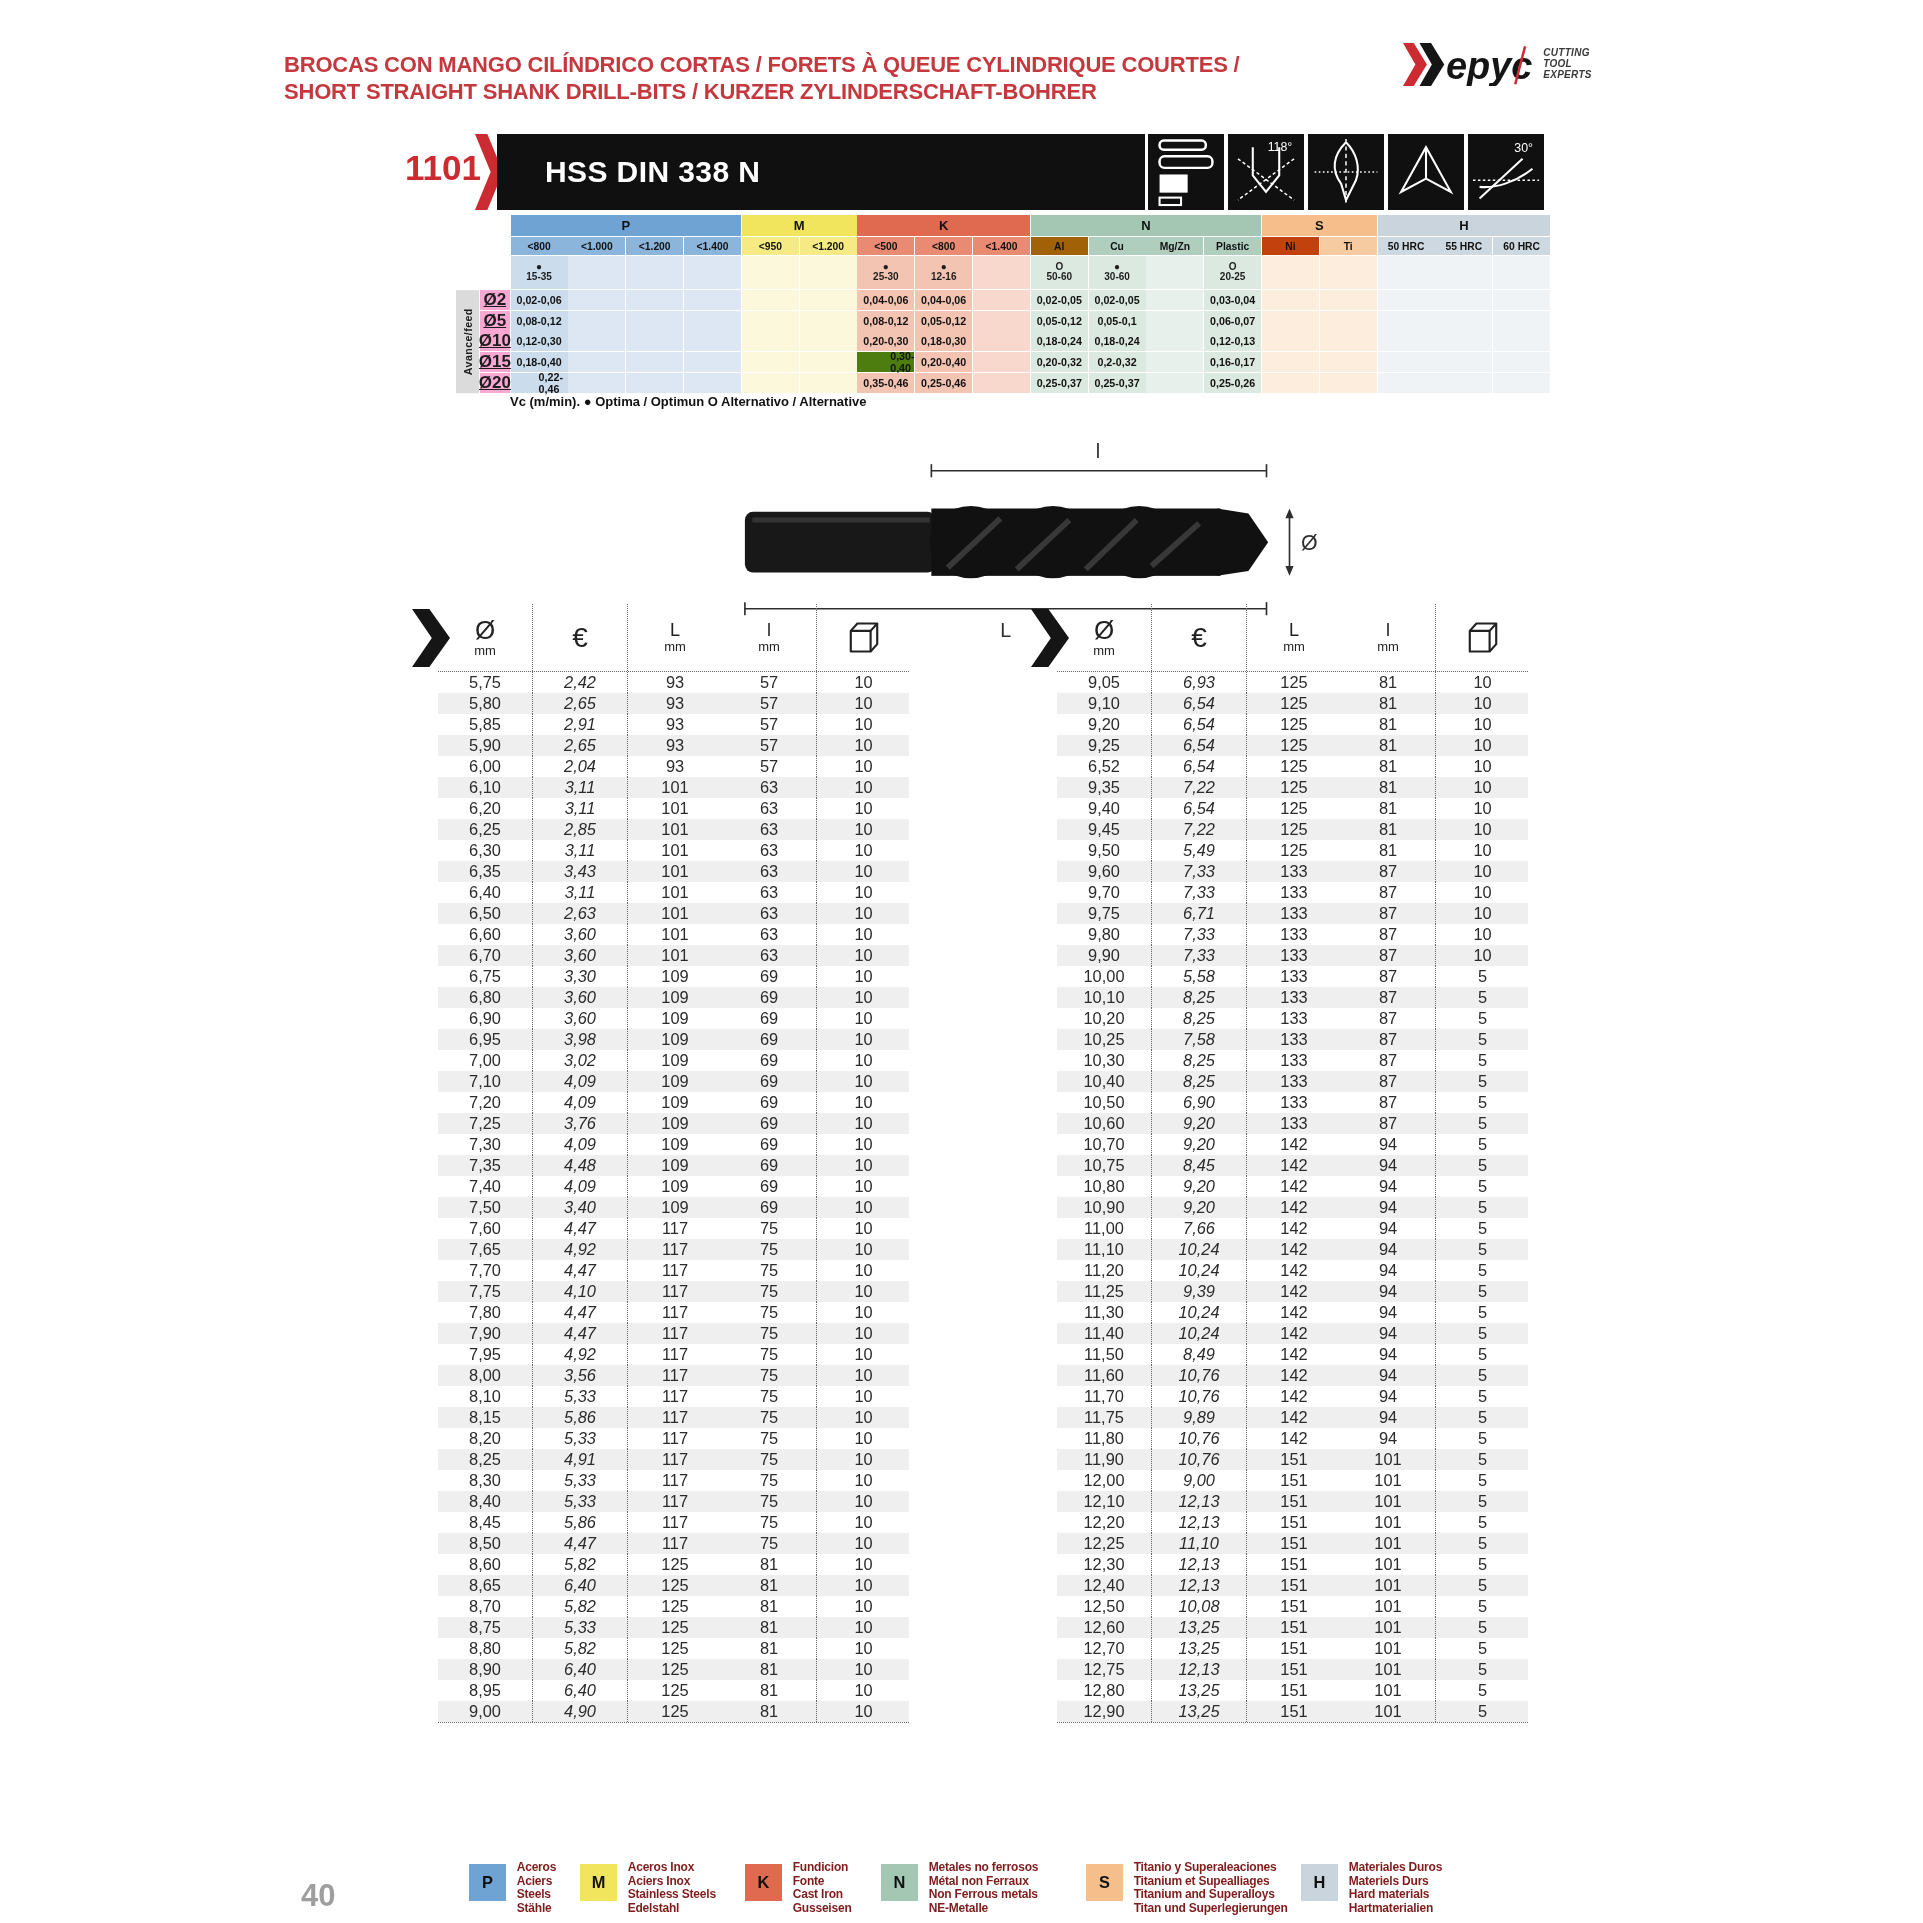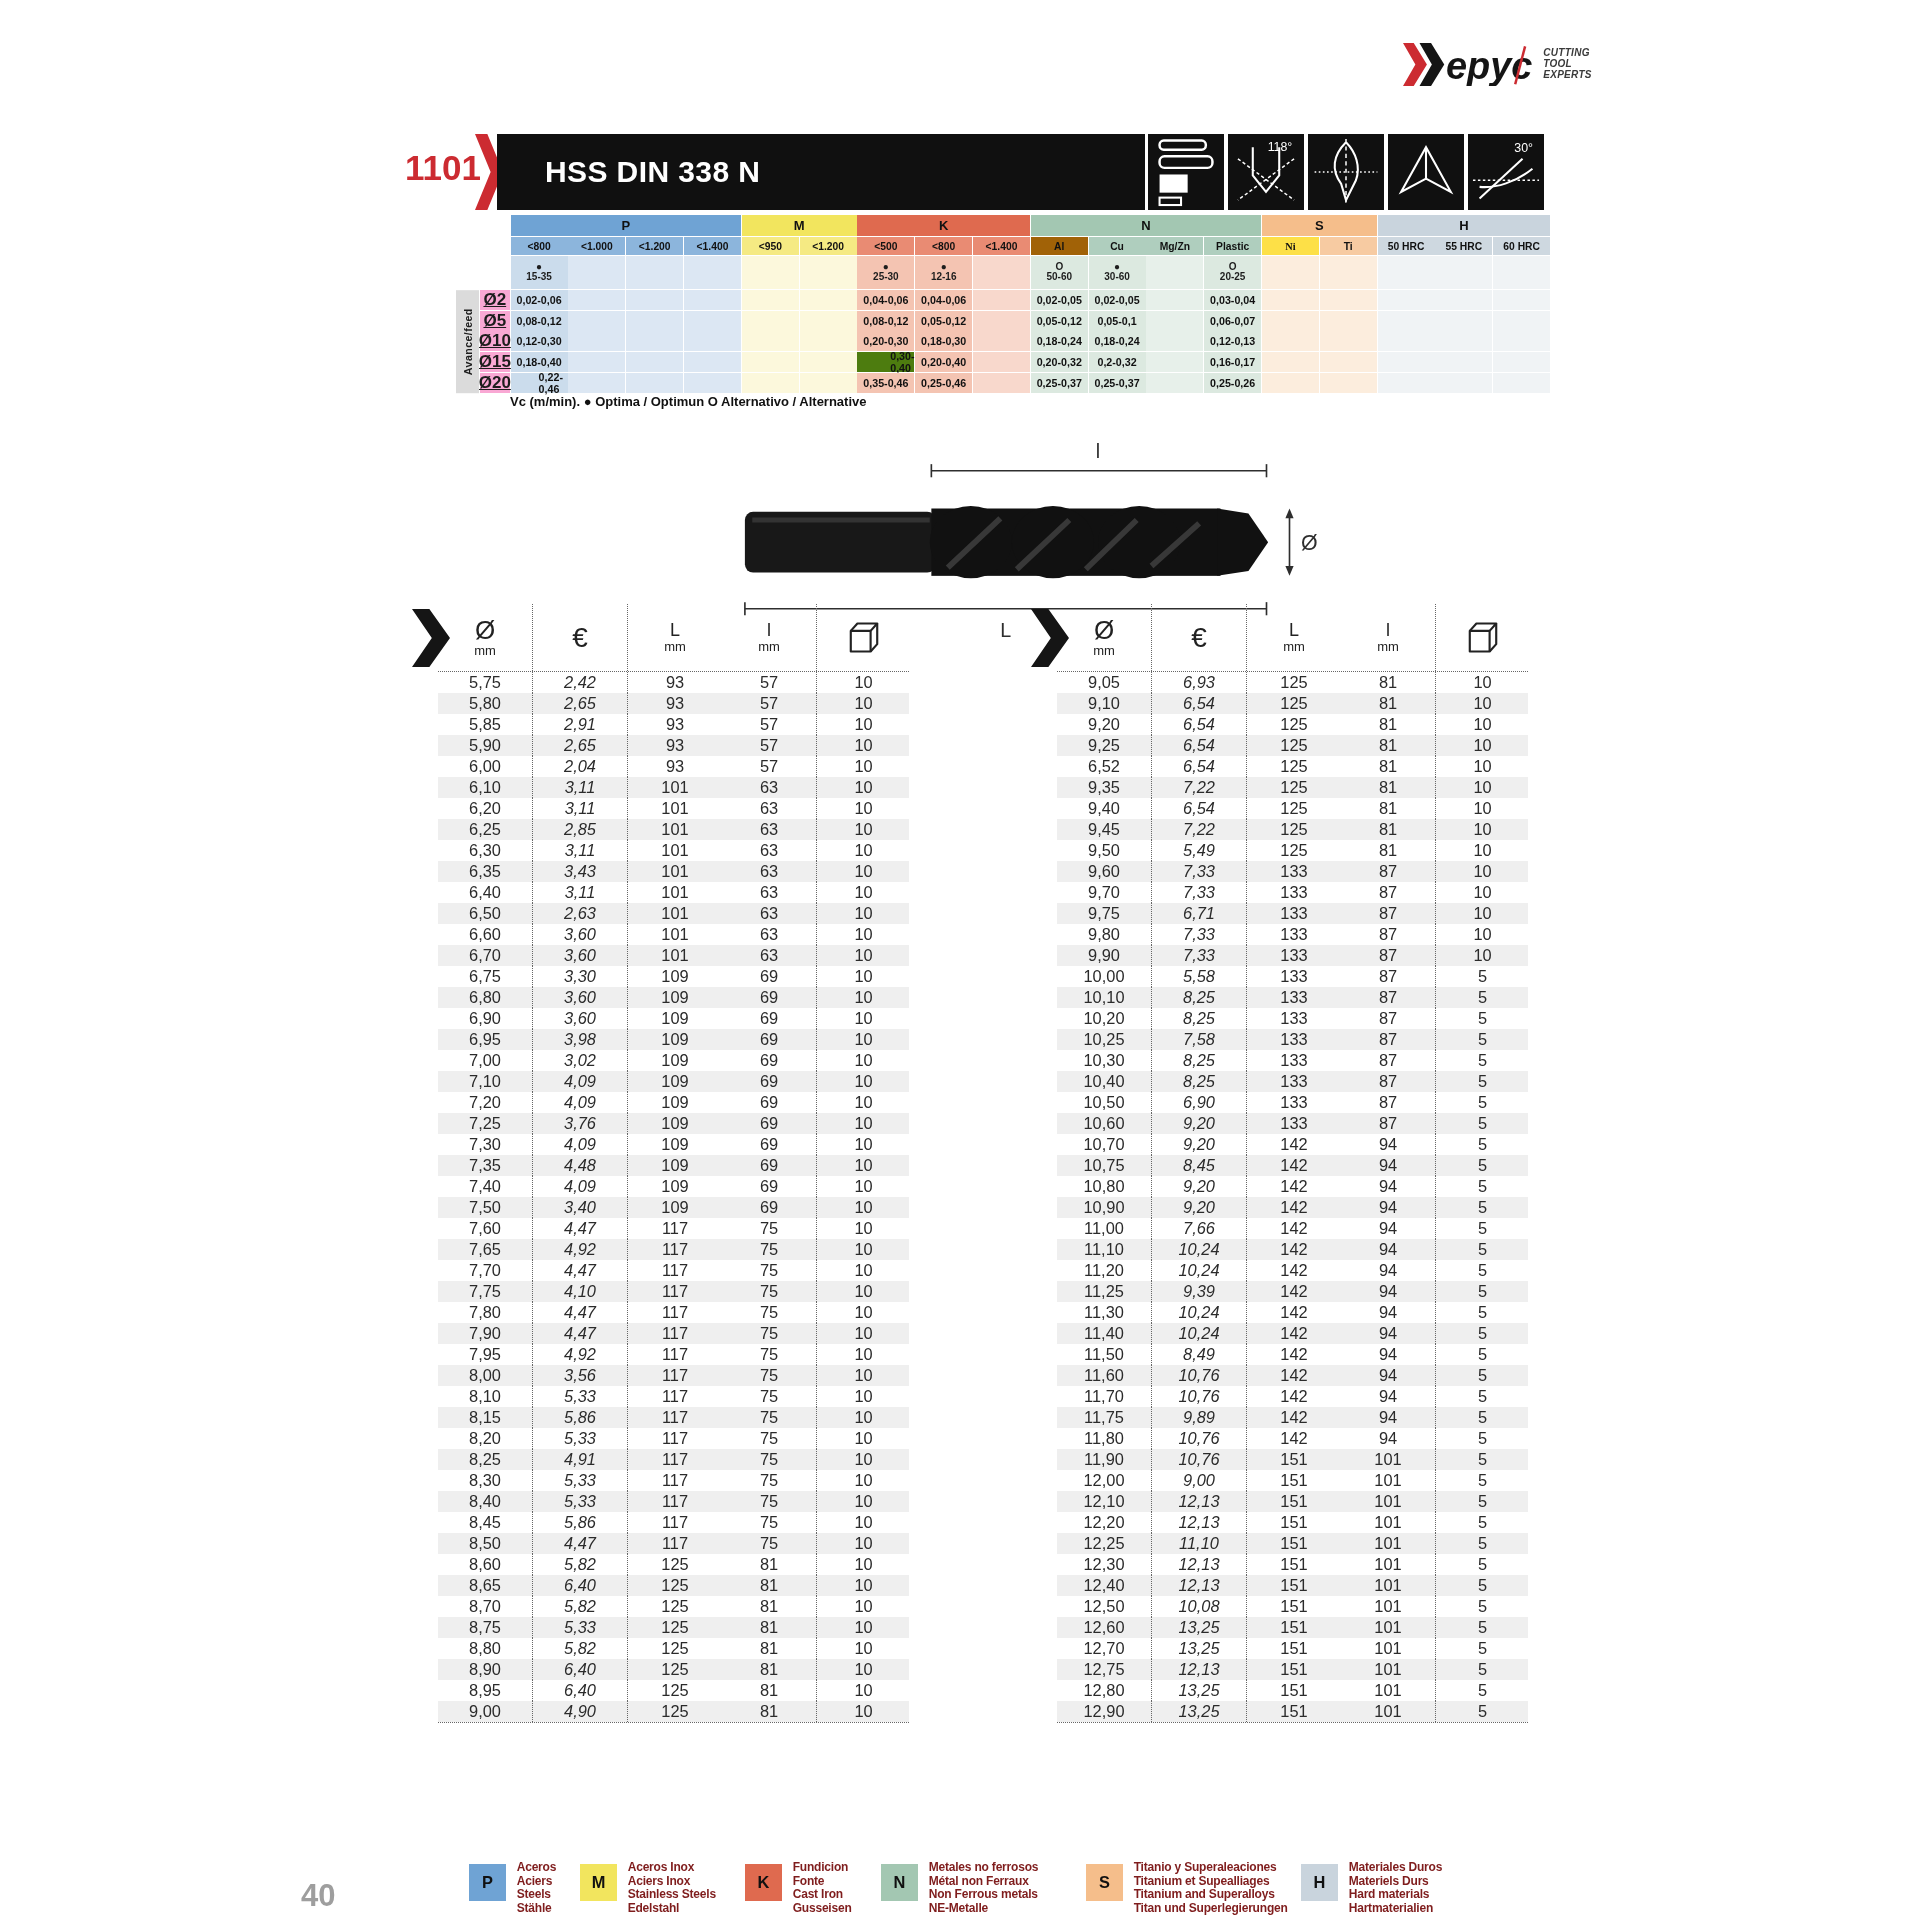--- a/index.html
+++ b/index.html
@@ -68,20 +68,24 @@
   .lg-sq { width:37px; height:37px; margin-top:2.5px; display:flex; align-items:center; justify-content:center;
            font-size:16.4px; font-weight:bold; color:#111; }
   .lg-tx { margin-left:10.7px; font-size:12px; line-height:13.6px; font-weight:600; color:#7f1d1d; letter-spacing:-0.2px; }
   .page-num { position:absolute; left:301px; top:1878px; font-size:31px; font-weight:bold; color:#9E9E9E; }
 </style>
 </head>
 <body>
 
 <div id="page">
 
+  <div class="title">
+    <div>BROCAS CON MANGO CILÍNDRICO CORTAS / FORETS À QUEUE CYLINDRIQUE COURTES /</div>
+    <div>SHORT STRAIGHT SHANK DRILL-BITS / KURZER ZYLINDERSCHAFT-BOHRER</div>
+  </div>
 
   <div class="logo">
     <svg width="132" height="43" viewBox="0 0 160 52">
       <polygon points="0,0 13,0 29,26 13,52 0,52 15,26" fill="#CC2B31"></polygon>
       <polygon points="20,0 34,0 50,26 34,52 20,52 35,26" fill="#151515"></polygon>
       <text x="52" y="43" font-size="46" font-weight="bold" font-style="italic" fill="#151515" font-family="Liberation Sans, sans-serif">epyc</text>
       <line x1="148" y1="4" x2="136" y2="50" stroke="#CC2B31" stroke-width="3"></line>
     </svg>
     <div class="logo-tag">
       <div>CUTTING</div>
@@ -151,21 +155,21 @@
       <div class="mx-sub" style="background: rgb(140, 181, 220);">&lt;1.400</div>
       <div class="mx-sub" style="background: rgb(245, 234, 131);">&lt;950</div>
       <div class="mx-sub" style="background: rgb(245, 234, 131);">&lt;1.200</div>
       <div class="mx-sub" style="background: rgb(233, 139, 115);">&lt;500</div>
       <div class="mx-sub" style="background: rgb(233, 139, 115);">&lt;800</div>
       <div class="mx-sub" style="background: rgb(233, 139, 115);">&lt;1.400</div>
       <div class="mx-sub" style="background: #a16207;">Al</div>
       <div class="mx-sub" style="background: rgb(175, 206, 190);">Cu</div>
       <div class="mx-sub" style="background: rgb(175, 206, 190);">Mg/Zn</div>
       <div class="mx-sub" style="background: rgb(175, 206, 190);">Plastic</div>
-      <div class="mx-sub" style="background: #fde047; font-family: Liberation Serif, serif;">Ni</div>
+      <div class="mx-sub" style="background: #c2410c;">Ni</div>
       <div class="mx-sub" style="background: rgb(247, 203, 162);">Ti</div>
       <div class="mx-sub" style="background: rgb(206, 216, 224);">50 HRC</div>
       <div class="mx-sub" style="background: rgb(206, 216, 224);">55 HRC</div>
       <div class="mx-sub" style="background: rgb(206, 216, 224);">60 HRC</div>
       <div class="mx-blank" style="grid-column: span 2;"></div>
       <div class="mx-vc" style="background: rgb(203, 220, 236);">
         <span class="dt">●</span>
         <span>15-35</span>
       </div>
       <div class="mx-vc" style="background: rgb(220, 231, 243);"></div>

